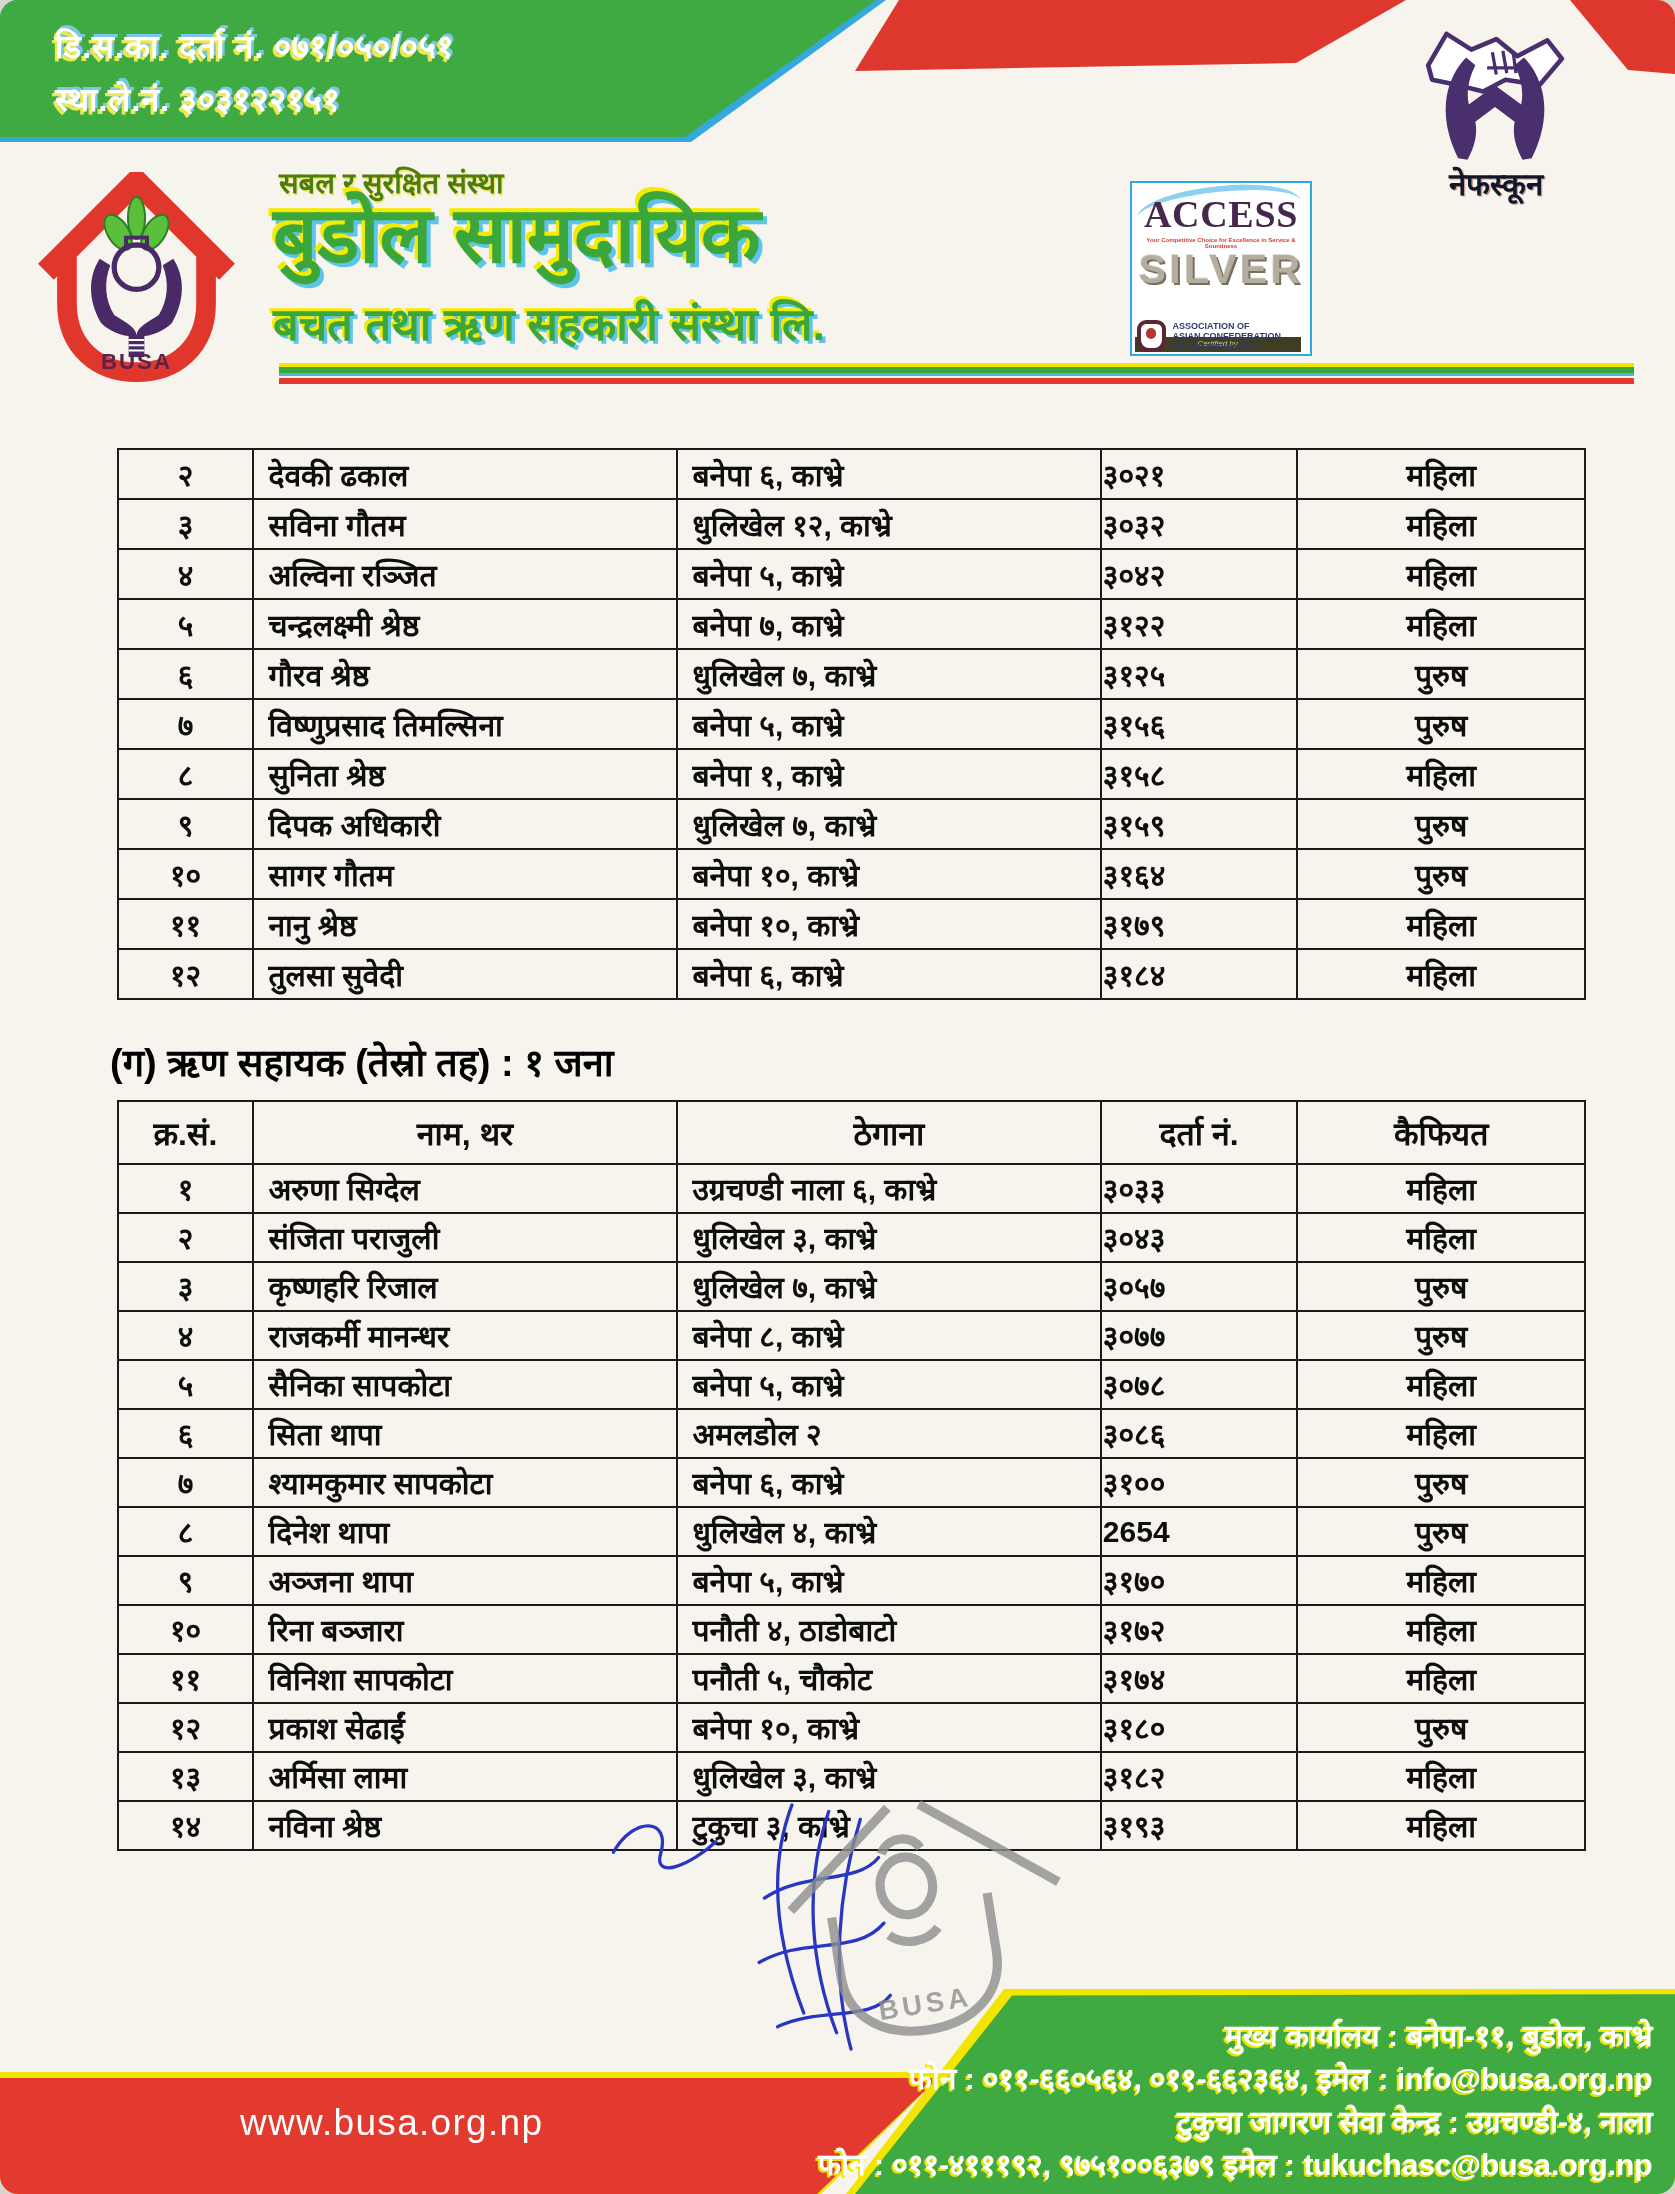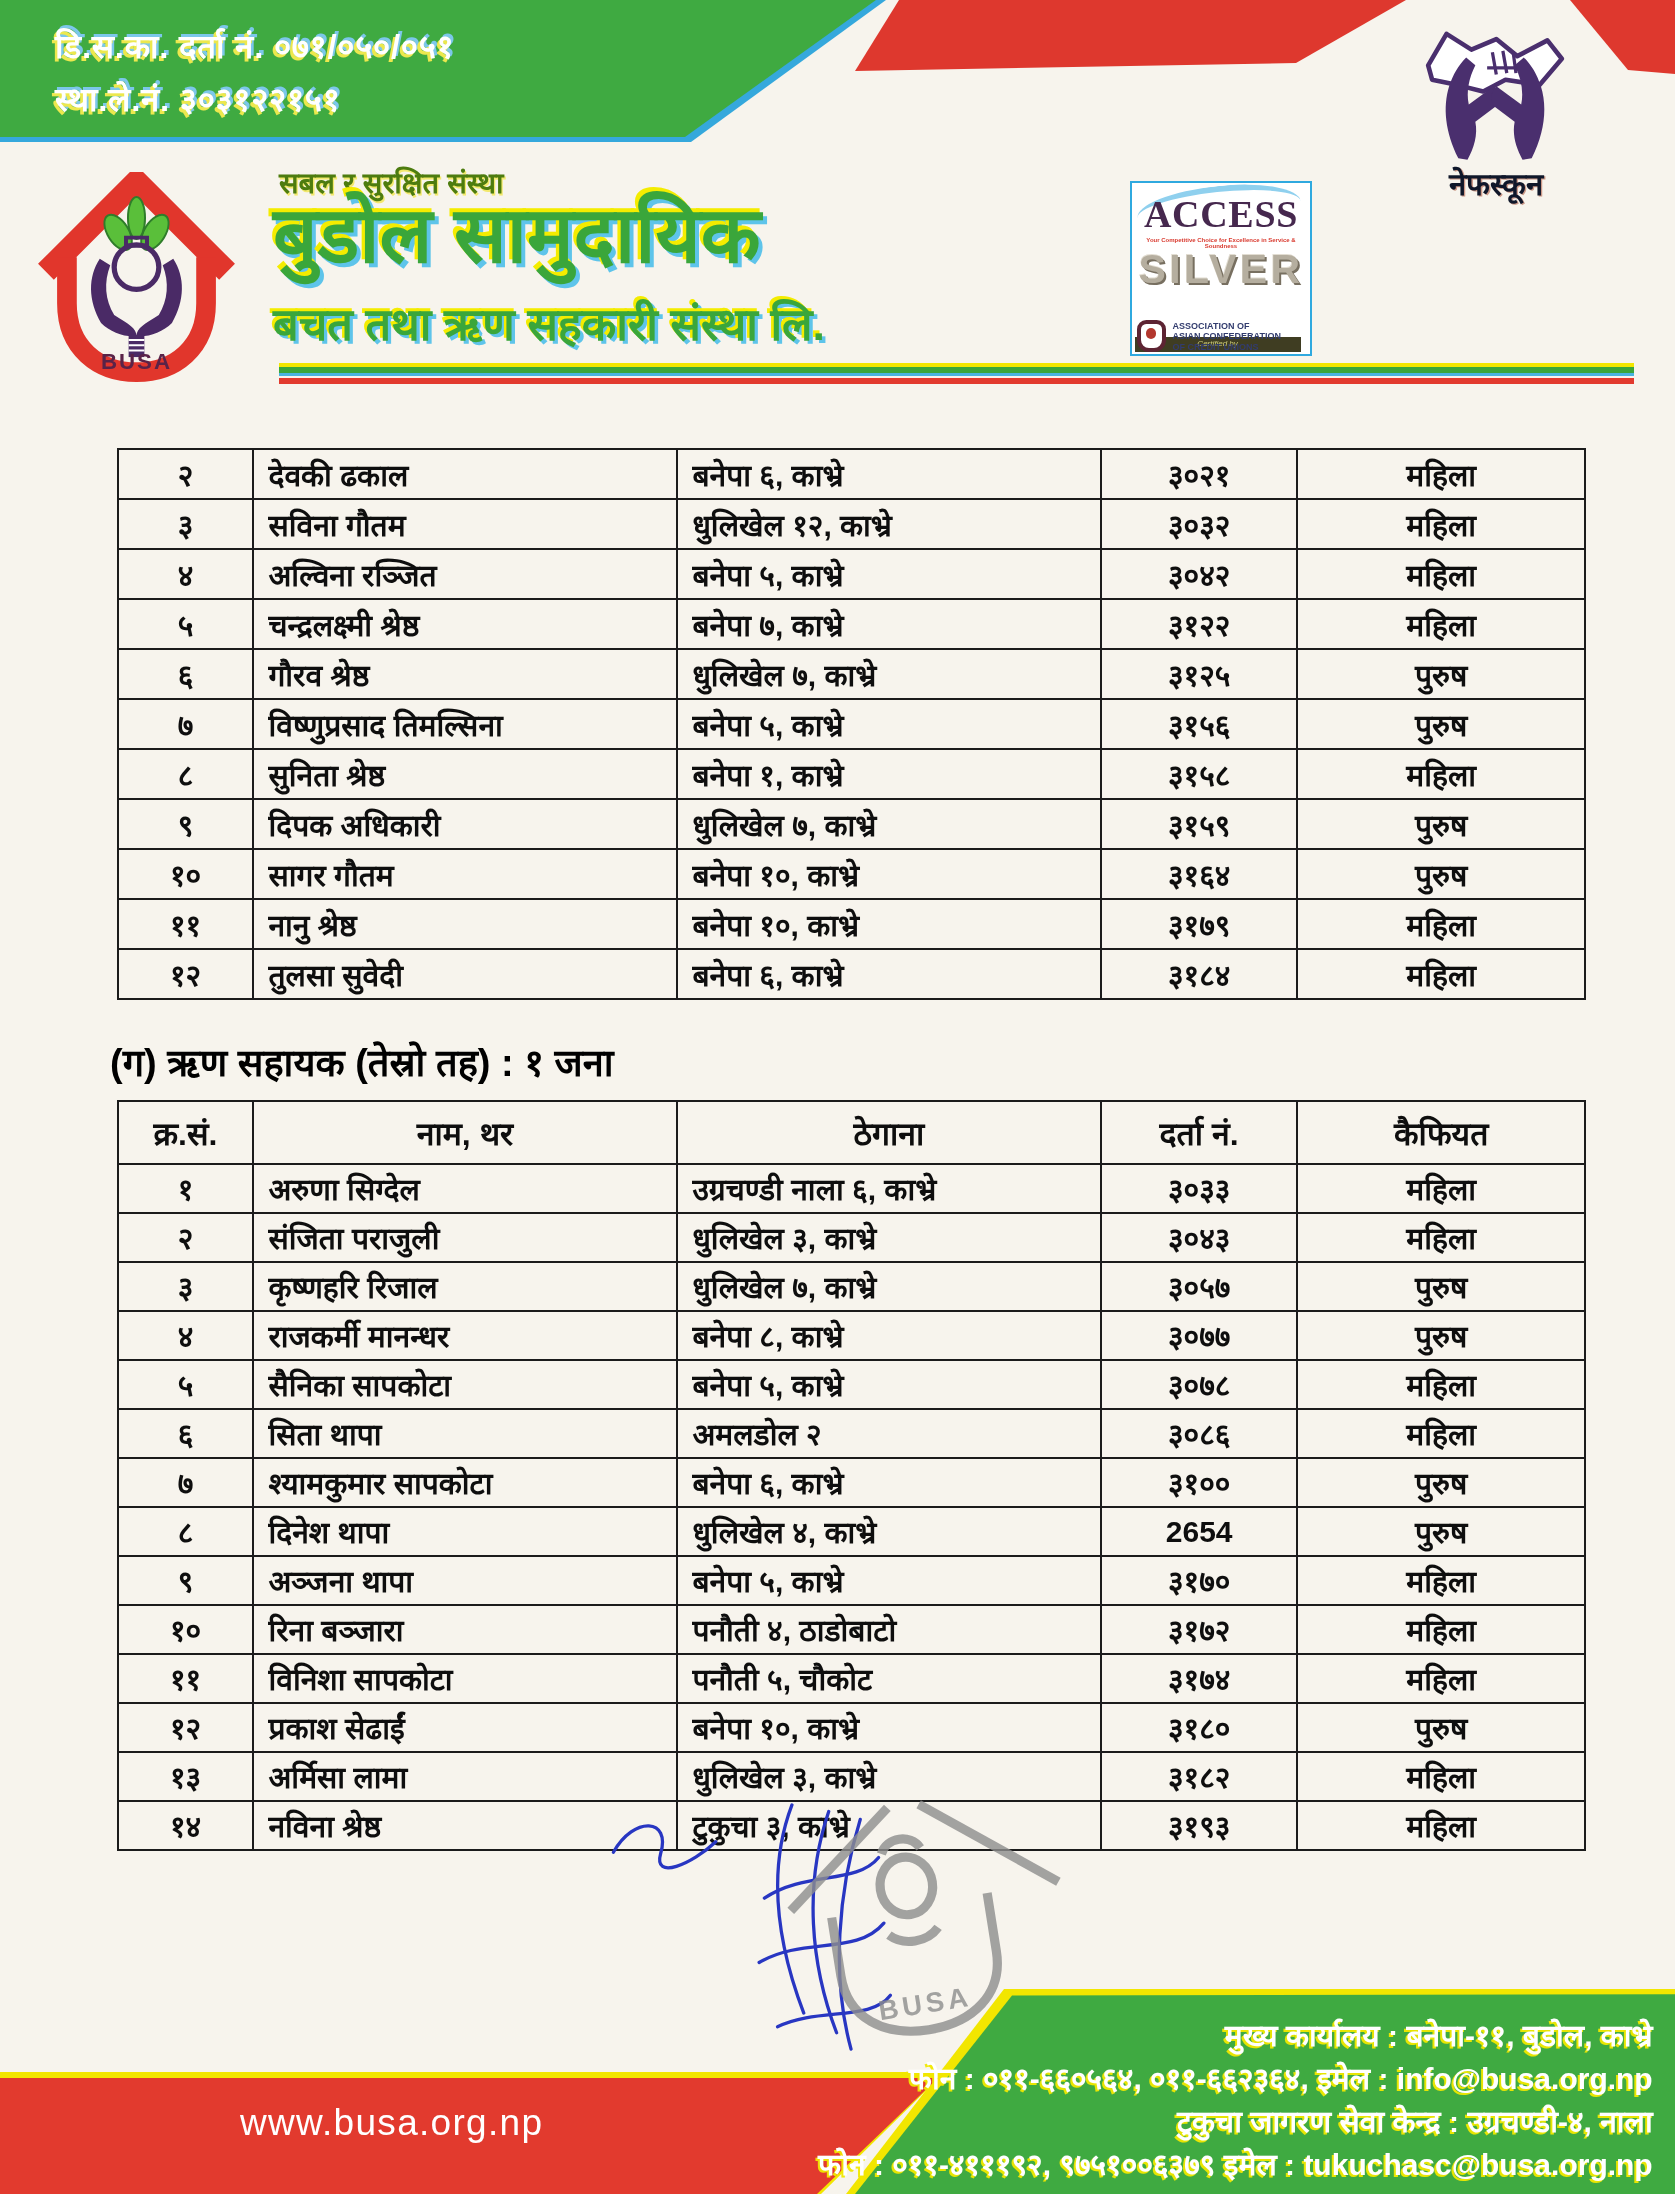--- a/index.html
+++ b/index.html
@@ -1,17 +1,17 @@
 <!DOCTYPE html>
 <html style="font-size:10.5px"><head>
 <meta charset="utf-8">
 <style>
   html,body{margin:0;padding:0;background:#d8d5cd;}
   .page{position:relative;width:1675px;height:2194px;background:#f7f4ed;overflow:hidden;
-        font-family:"Liberation Sans","DejaVu Sans",sans-serif;color:#111;}
+        font-family:"Liberation Sans","DejaVu Sans",sans-serif;color:#111;border-radius:18px;}
   .abs{position:absolute;}
   .poly{position:absolute;top:0;left:0;width:1675px;height:151px;}
   
   .cyan-edge{background:#35a8dc;clip-path:polygon(0 0,886px 0,691px 142px,0 142px);}
   .green-band{background:#3faa41;clip-path:polygon(0 0,876px 0,685px 137px,0 137px);}
   .red-band{background:#de382e;clip-path:polygon(899px 0,1406px 0,1296px 63px,855px 71px);}
   .red-corner{background:#de382e;clip-path:polygon(1570px 0,1675px 0,1675px 74px,1628px 70px);}
   .reg-lines{left:55px;top:20px;font-size:33px;line-height:53px;font-weight:700;color:#fff;
              text-shadow:-2.6px 3.3px 0 #ece84e,2.6px -2.6px 0 #7cc7ea;letter-spacing:0.7px;}
   
@@ -58,21 +58,21 @@
   .t2{left:117px;top:1100px;width:1469px;}
   td,th{border:2.6px solid #1b1b1b;font-size:30px;font-weight:600;color:#0e0e0e;
         overflow:hidden;white-space:nowrap;}
   .t1 tr{height:50px;}
   .t2 tr{height:49px;}
   .t2 tr.head{height:63px;}
   th{font-size:32px;font-weight:700;text-align:center;}
   td:nth-child(1){text-align:center;}
   td:nth-child(2){padding-left:14.5px;}
   td:nth-child(3){padding-left:14.5px;}
-  td:nth-child(4){text-align:center;margin-left:40px;}
+  td:nth-child(4){text-align:left;margin-left:40px;}
   td:nth-child(5){text-align:center;}
   .section-title{left:110px;top:1035px;font-size:38px;font-weight:700;color:#000;}
   
   .footer{left:0;top:1989px;width:1675px;height:205px;}
   .f-poly{position:absolute;left:0;top:0;width:1675px;height:205px;}
   .f-green-edge{background:#f2e600;clip-path:polygon(1004px 0,1675px 0,1675px 205px,846px 205px);}
   .f-green{background:#3faa41;clip-path:polygon(1012px 6.6px,1675px 5.3px,1675px 205px,855px 205px);}
   .f-red-edge{background:#f2e600;clip-path:polygon(0 83px,945px 83px,821px 205px,0 205px);}
   .f-red{background:#e23a2e;clip-path:polygon(0 89px,938px 89px,817px 205px,0 205px);}
   .website{position:absolute;left:240px;top:113px;font-size:37px;color:#fff;letter-spacing:1.3px;}

